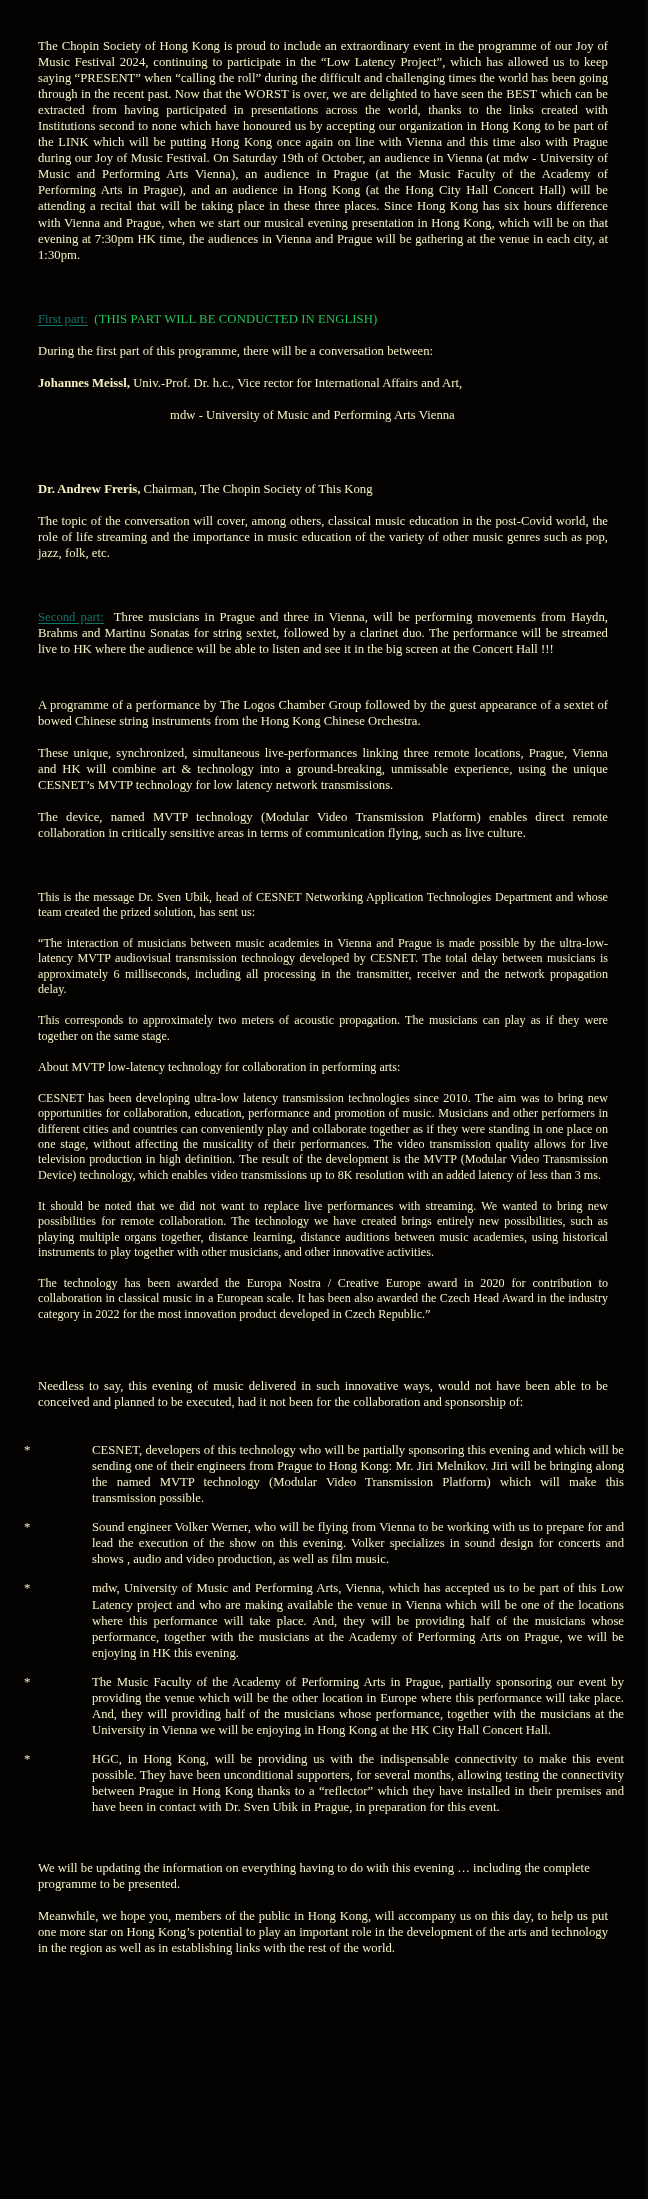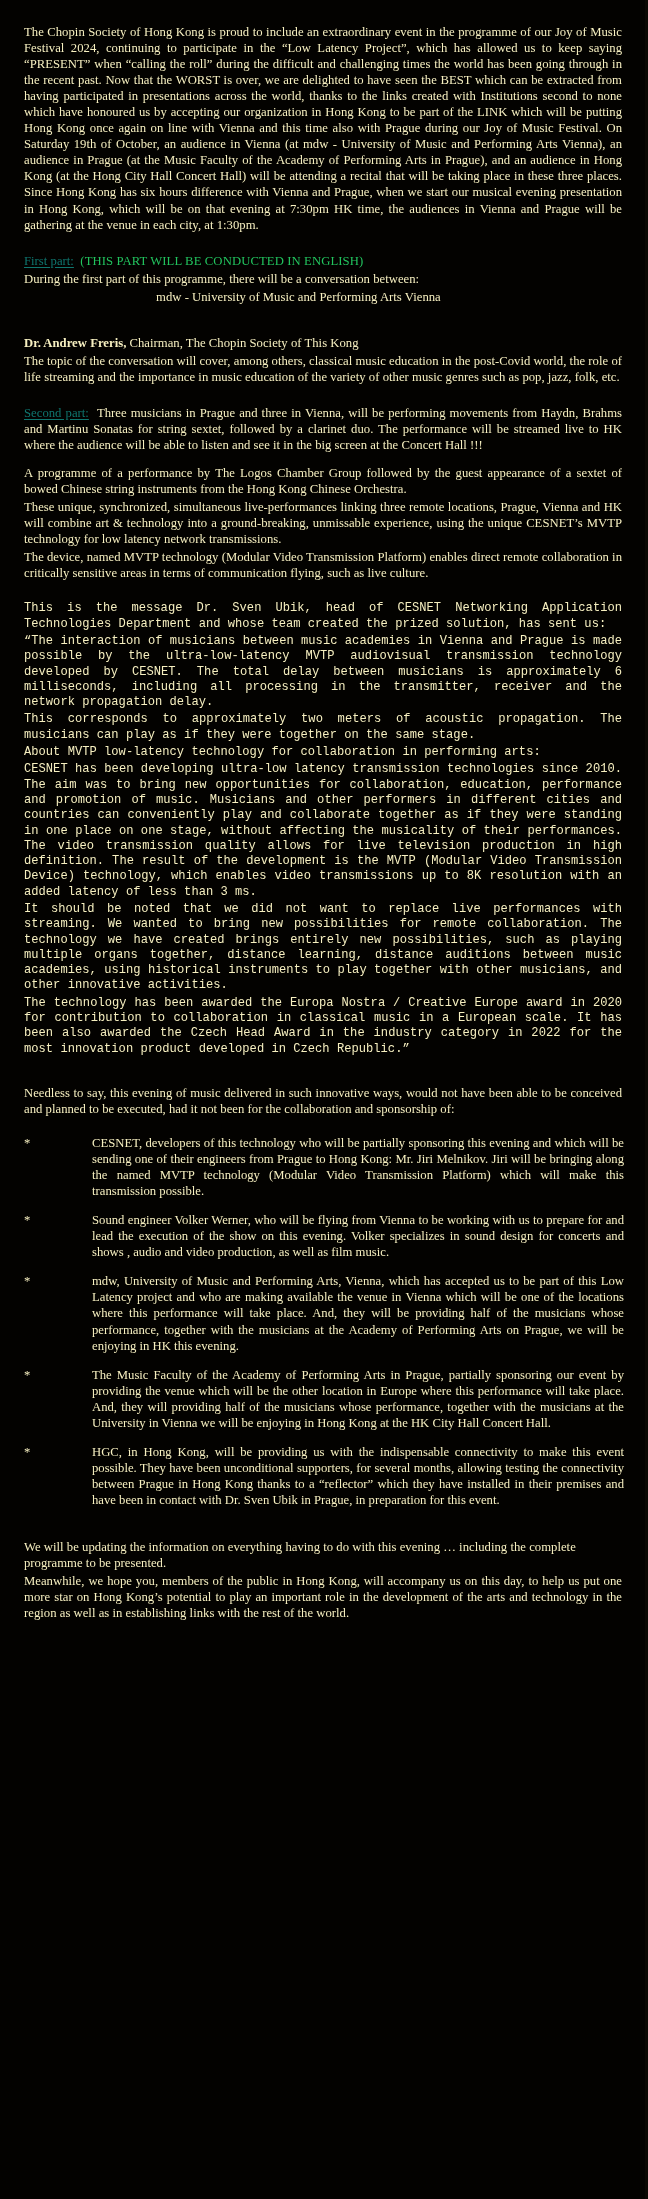--- a/index.html
+++ b/index.html
@@ -25,21 +25,21 @@
   }
   #page::after {
     content: "";
     position: absolute;
     top: 0; right: 0;
     width: 3px; height: 100%;
     background: #0a0803;
     pointer-events: none;
   }
   p {
-    margin: 2px;
+    margin: 16px;
     text-align: justify;
     text-justify: inter-word;
     font-size: 12.7px;
     line-height: 16.05px;
     letter-spacing: 0.02px;
   }
   p.flush  { text-align: left; }
   .gap-lg { height: 16px; }
   .gap-md { height: 13px; }
   .gap-sm { height: 8px; }
@@ -58,21 +58,20 @@
     text-align: left;
     padding-left: 132px;
     font-size: 12.7px;
     line-height: 16.05px;
   }
 
   
   .small p {
     font-size: 12.1px;
     line-height: 15.3px;
-    font-family: Liberation Mono, monospace;
   }
 
   
   ul.bullets {
     list-style: none;
     margin: 0;
     padding: 0;
   }
   ul.bullets > li {
     position: relative;
@@ -97,20 +96,21 @@
 <body>
 
 <div id="page">
 
   <p>The Chopin Society of Hong Kong is proud to include an extraordinary event in the programme of our Joy of Music Festival 2024, continuing to participate in the “Low Latency Project”, which has allowed us to keep saying “PRESENT” when “calling the roll” during the difficult and challenging times the world has been going through in the recent past. Now that the WORST is over, we are delighted to have seen the BEST which can be extracted from having participated in presentations across the world, thanks to the links created with Institutions second to none which have honoured us by accepting our organization in Hong Kong to be part of the LINK which will be putting Hong Kong once again on line with Vienna and this time also with Prague during our Joy of Music Festival. On Saturday 19th of October, an audience in Vienna (at mdw - University of Music and Performing Arts Vienna), an audience in Prague (at the Music Faculty of the Academy of Performing Arts in Prague), and an audience in Hong Kong (at the Hong City Hall Concert Hall) will be attending a recital that will be taking place in these three places. Since Hong Kong has six hours difference with Vienna and Prague, when we start our musical evening presentation in Hong Kong, which will be on that evening at 7:30pm HK time, the audiences in Vienna and Prague will be gathering at the venue in each city, at 1:30pm.</p>
 
   <div class="gap-lg"></div>
 
   <p class="flush"><span class="label">First part:</span><span>&nbsp; </span><span class="orange caps">(THIS PART WILL BE CONDUCTED IN ENGLISH)</span></p>
   <p class="flush">During the first part of this programme, there will be a conversation between:</p>
+  <p class="flush"><b>Johannes Meissl,</b><span> Univ.-Prof. Dr. h.c., Vice rector for International Affairs and Art,</span></p>
   <p class="flush">
       <span class="center-ind">mdw - University of Music and Performing Arts Vienna</span>
     </p>
 
   <div class="gap-md"></div>
   <div class="gap-md"></div>
 
   <p class="flush"><b>Dr. Andrew Freris,</b><span> Chairman, The Chopin Society of This Kong</span></p>
   <p>The topic of the conversation will cover, among others, classical music education in the post-Covid world, the role of life streaming and the importance in music education of the variety of other music genres such as pop, jazz, folk, etc.</p>
 

